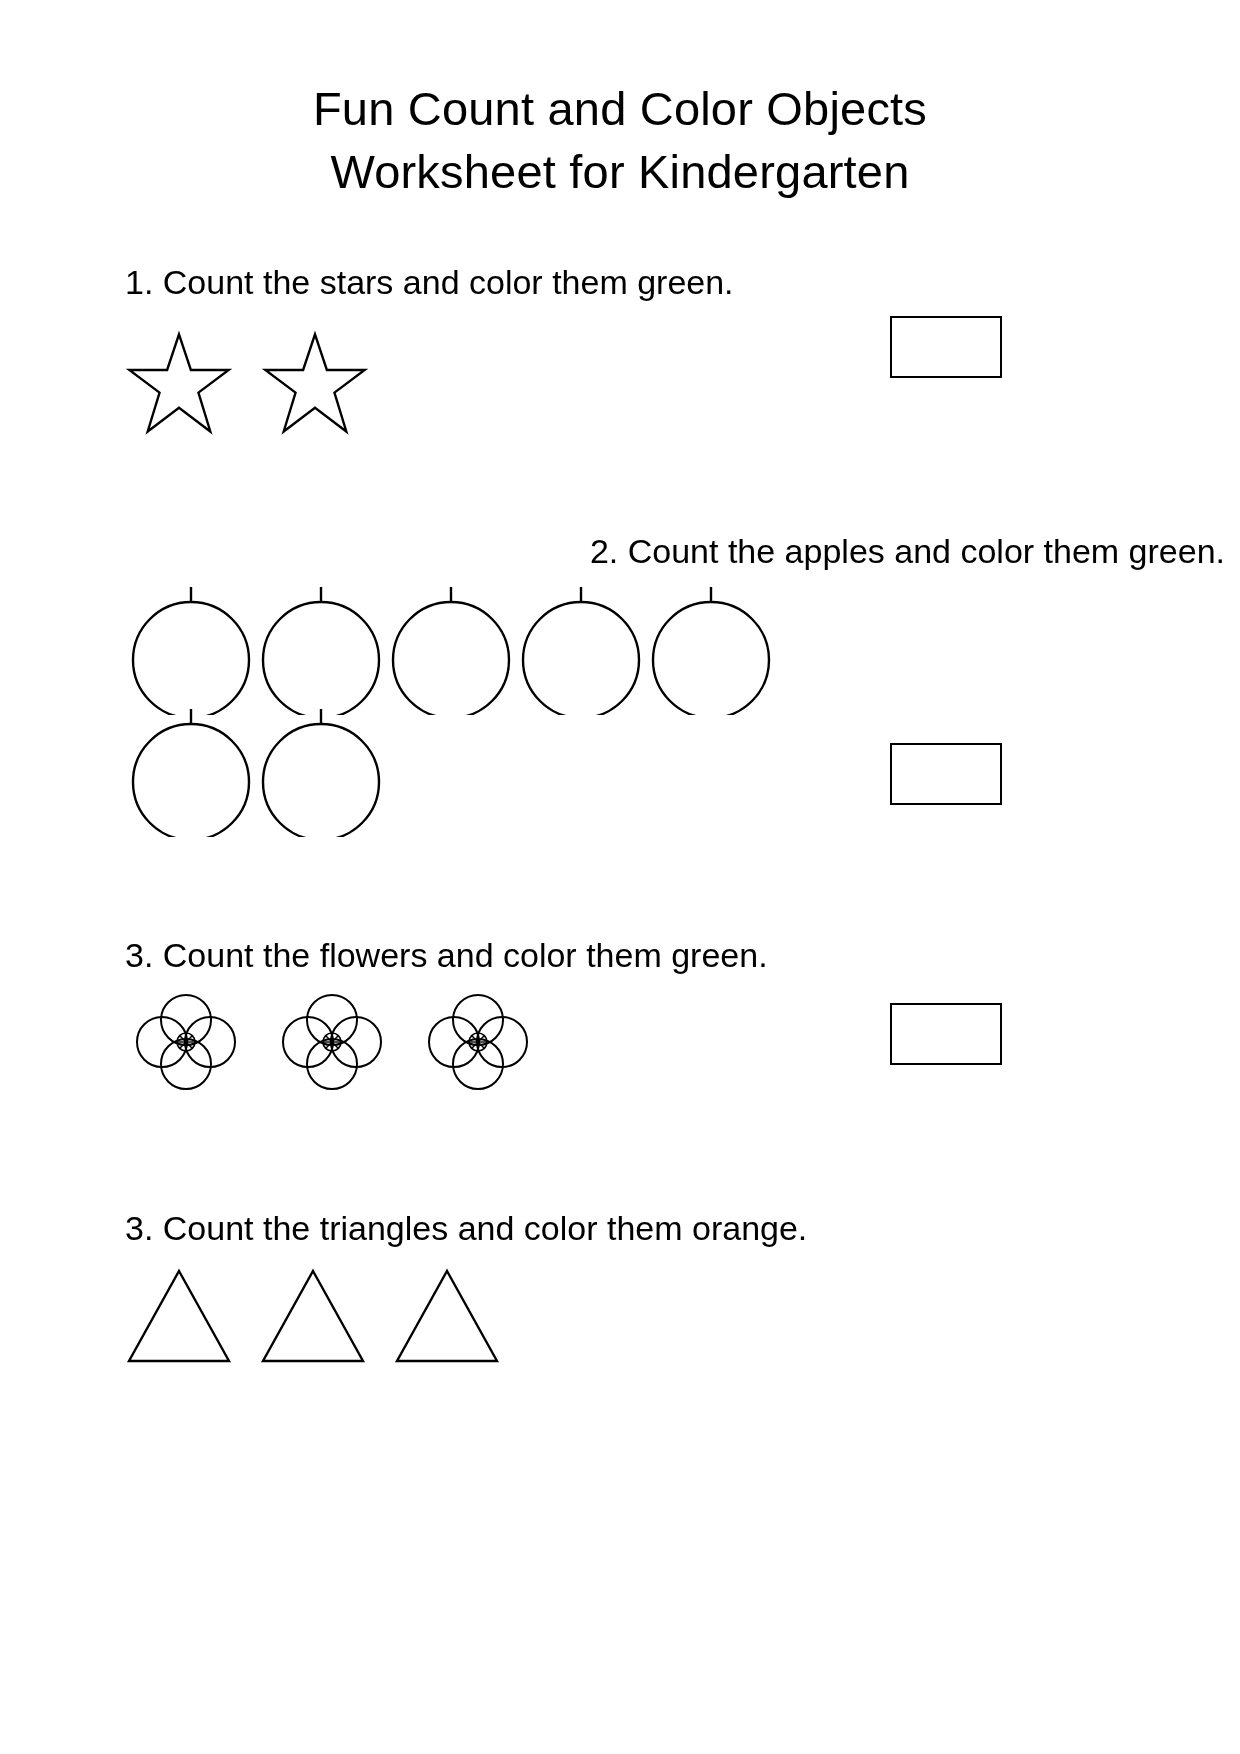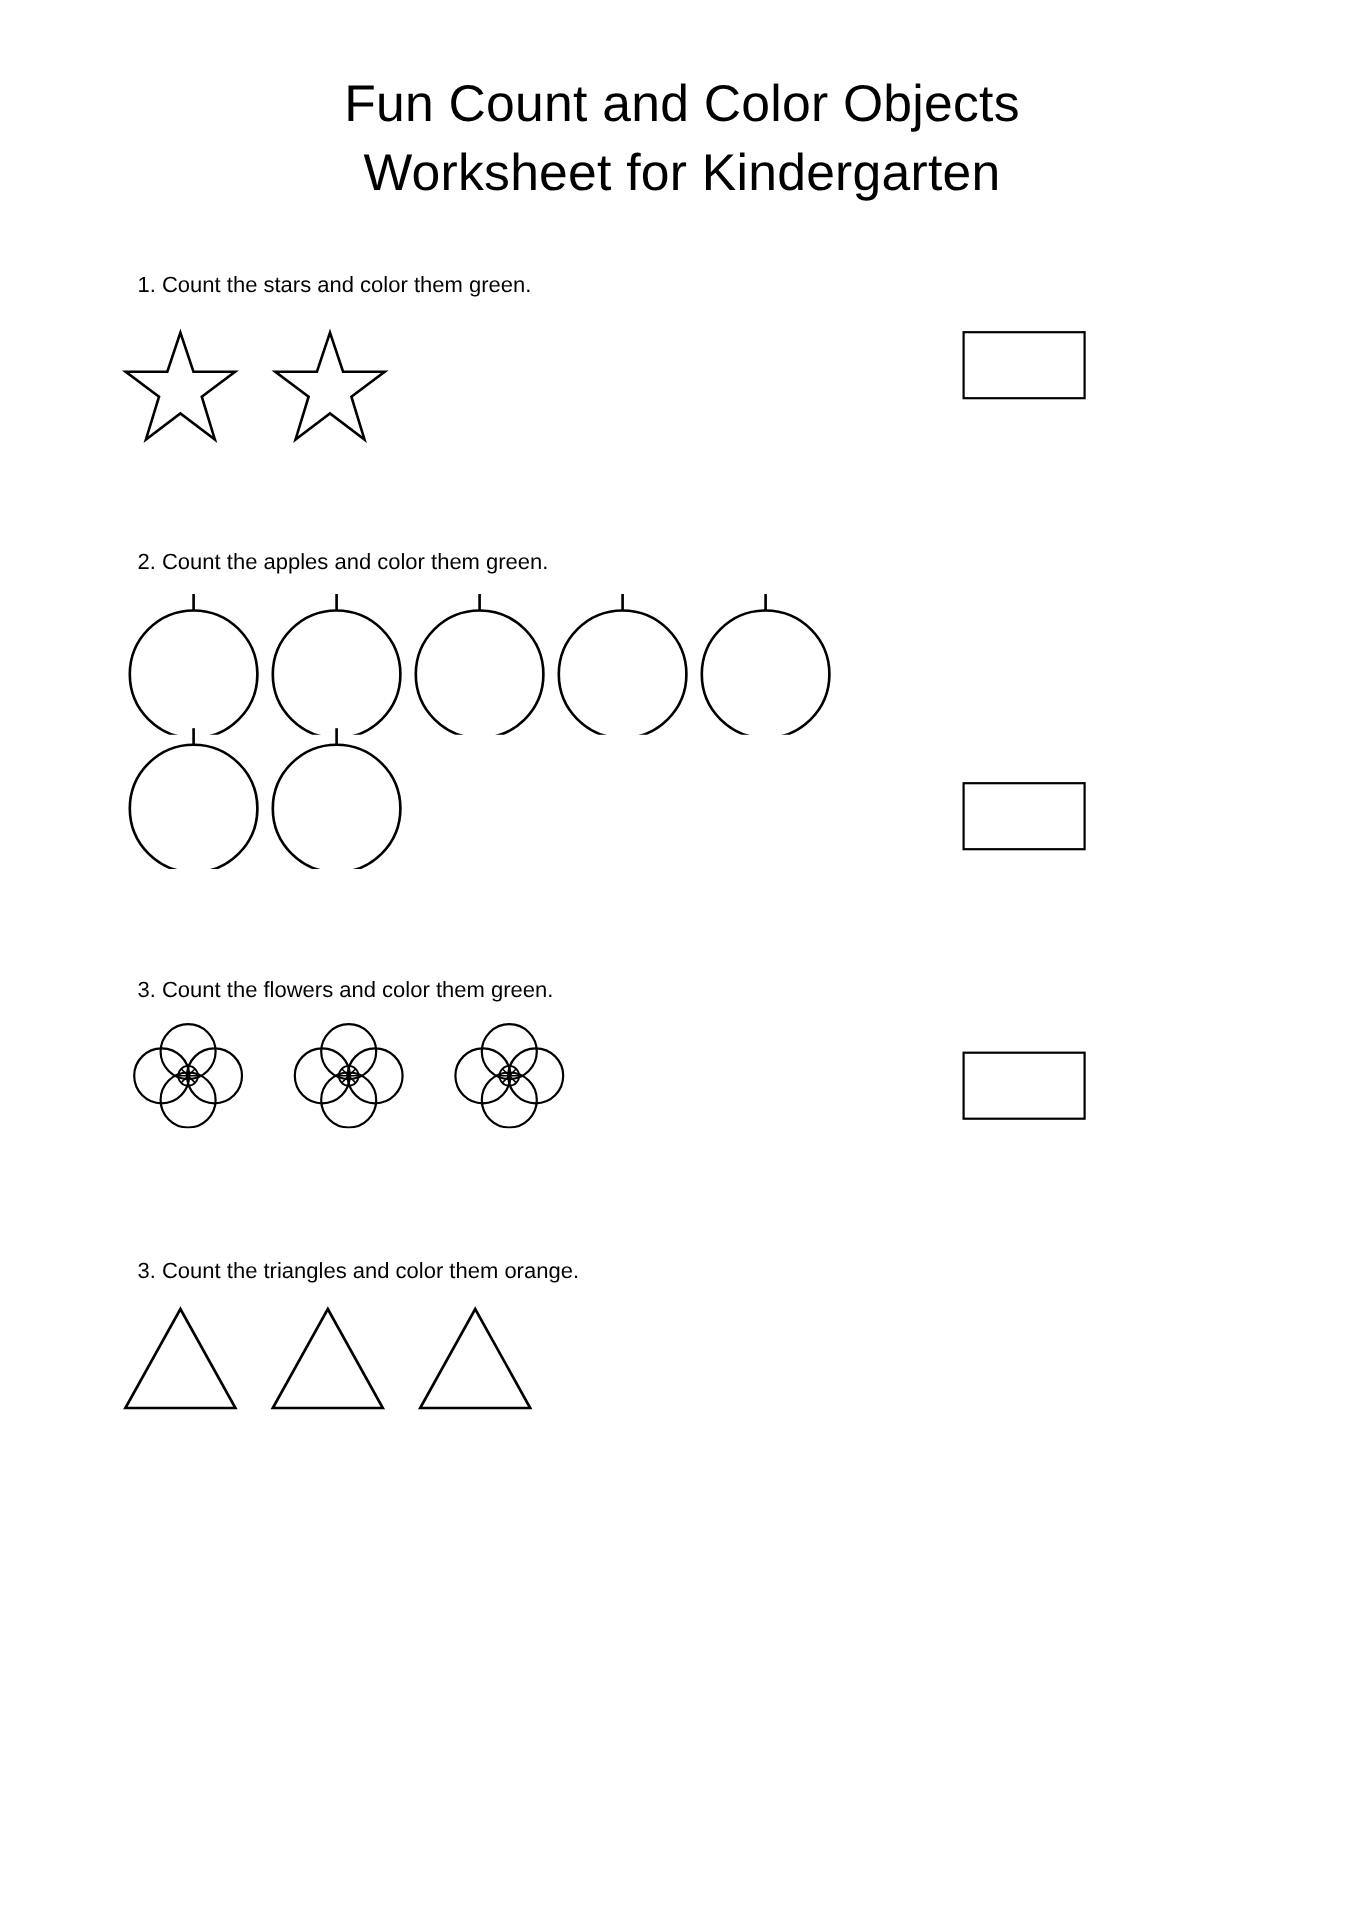--- a/index.html
+++ b/index.html
@@ -13,21 +13,21 @@
     font-family: "Liberation Sans", sans-serif;
     color: #000000;
     position: relative;
     overflow: hidden;
   }
   .page {
     width: 1240px;
     height: 1754px;
     position: relative;
     box-sizing: border-box;
-    padding: 0;
+    padding: 15px;
   }
   .title {
     text-align: center;
     font-size: 47px;
     line-height: 1.35;
     font-weight: 400;
     margin: 0;
     padding-top: 62px;
     padding-left: 60px;
     padding-right: 60px;
@@ -35,23 +35,23 @@
   }
   .title .line {
     display: block;
   }
   .task {
     position: relative;
     padding-left: 110px;
     box-sizing: border-box;
   }
   .task-label {
-    font-size: 20px;
+    font-size: 34px;
     line-height: 1.2;
-    margin: 15px;
+    margin: 0;
     white-space: nowrap;
   }
   .objects-row {
     display: flex;
     align-items: flex-start;
     gap: 0px;
   }
   .answer-box {
     position: absolute;
     width: 112px;
@@ -60,21 +60,21 @@
     box-sizing: border-box;
     background: #fff;
   }
 
   
   #task1 { margin-top: 58px; }
   #task1 .shapes { margin-top: 22px; margin-left: 0px; }
   #task1 .answer-box { left: 875px; top: 54px; }
 
   
-  #task2 { margin-top: 88px; }
+  #task2 { margin-top: 88px; text-align: right; }
   #task2 .shapes { margin-top: 14px; }
   #task2 .apple-row { display: flex; }
   #task2 .answer-box { left: 875px; top: 212px; }
 
   
   #task3 { margin-top: 98px; }
   #task3 .shapes { margin-top: 18px; margin-left: 6px; display: flex; gap: 36px; }
   #task3 .answer-box { left: 875px; top: 68px; }
 
   

